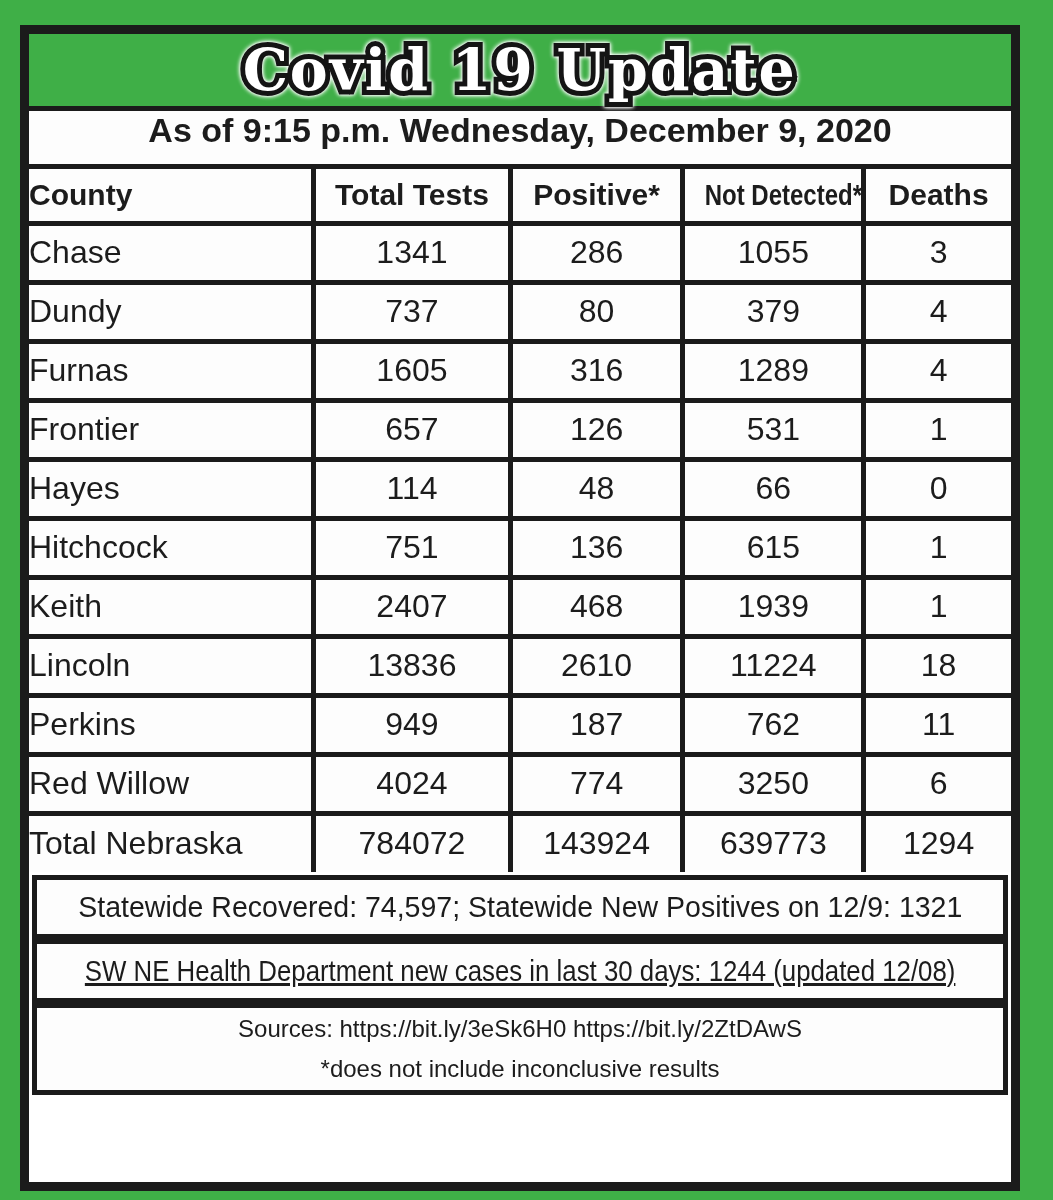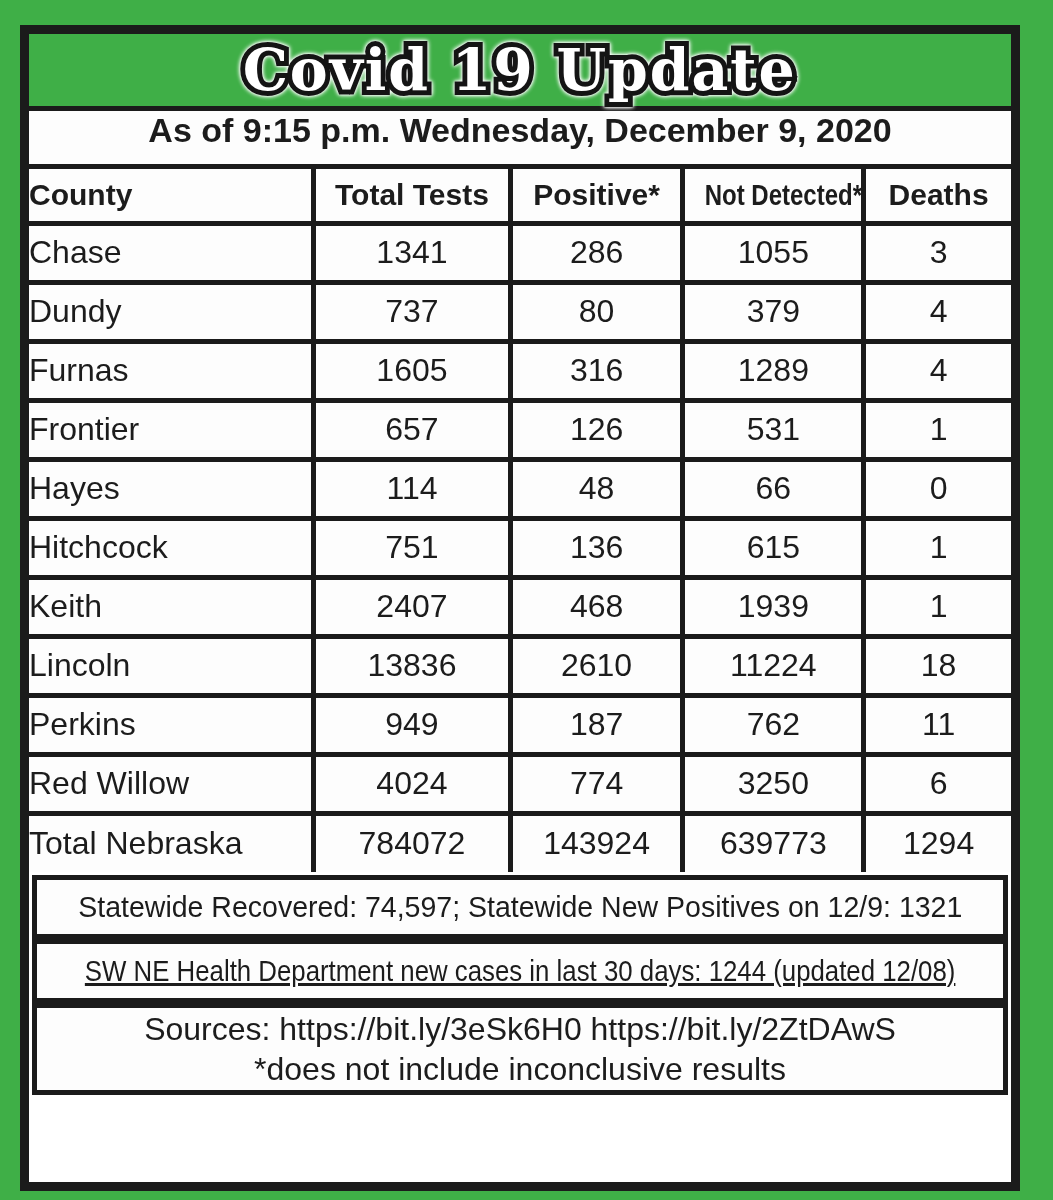--- a/index.html
+++ b/index.html
@@ -105,21 +105,21 @@
     background: #fdfdfd;
     margin-bottom: 0;
     display: flex;
     flex-direction: column;
     align-items: center;
     justify-content: center;
     text-align: center;
   }
   .foot-band.one { height: 64px; font-size: 30px; }
   .foot-band.two { height: 64px; font-size: 30px; text-decoration: underline; }
-  .foot-band.three { height: 92px; font-size: 32px; line-height: 40px; }
+  .foot-band.three { height: 92px; font-size: 24px; line-height: 40px; }
   .condense88 { display: inline-block; transform: scaleX(0.86); transform-origin: center; white-space: nowrap; }
   .condense95 { display: inline-block; transform: scaleX(0.95); transform-origin: center; white-space: nowrap; }
 </style>
 </head>
 <body>
 
 <div class="frame">
 
   <div class="title-band">
     <span class="title-text">Covid 19 Update</span>

